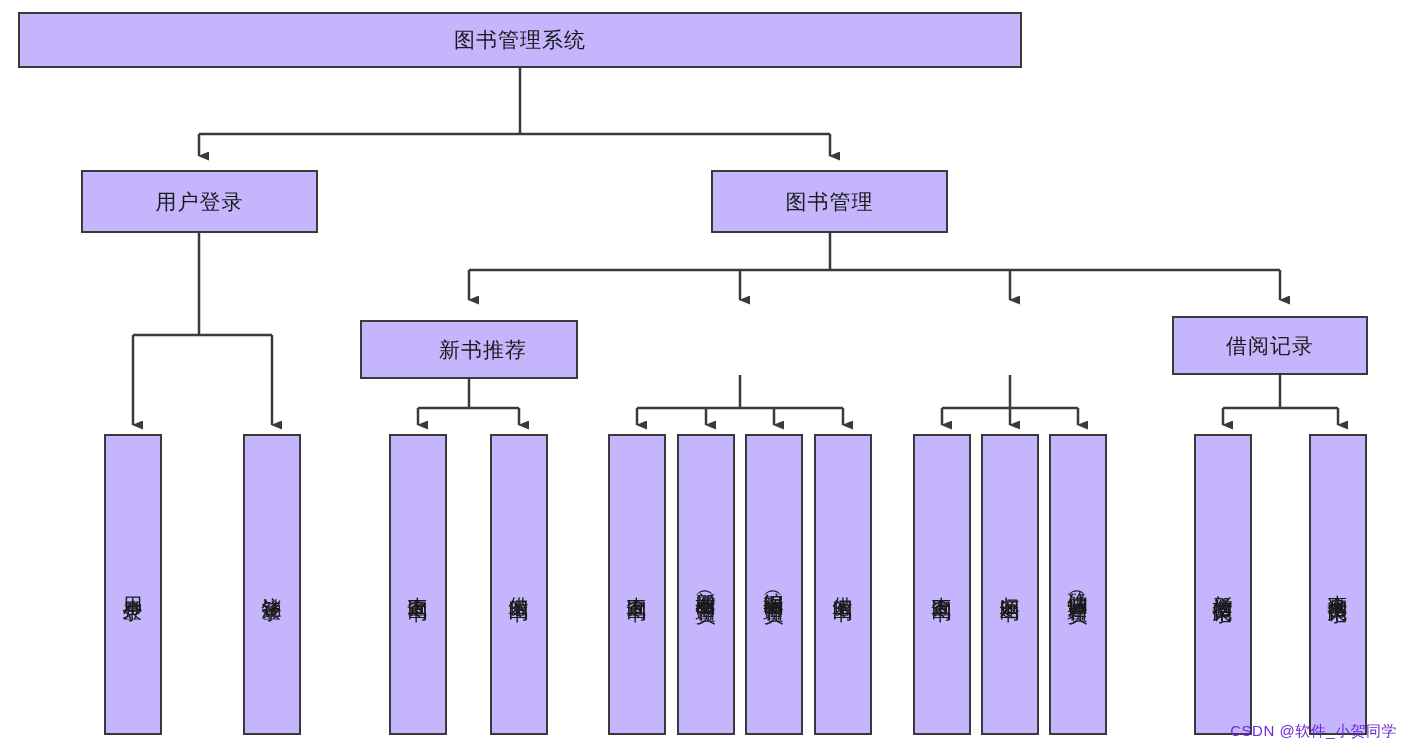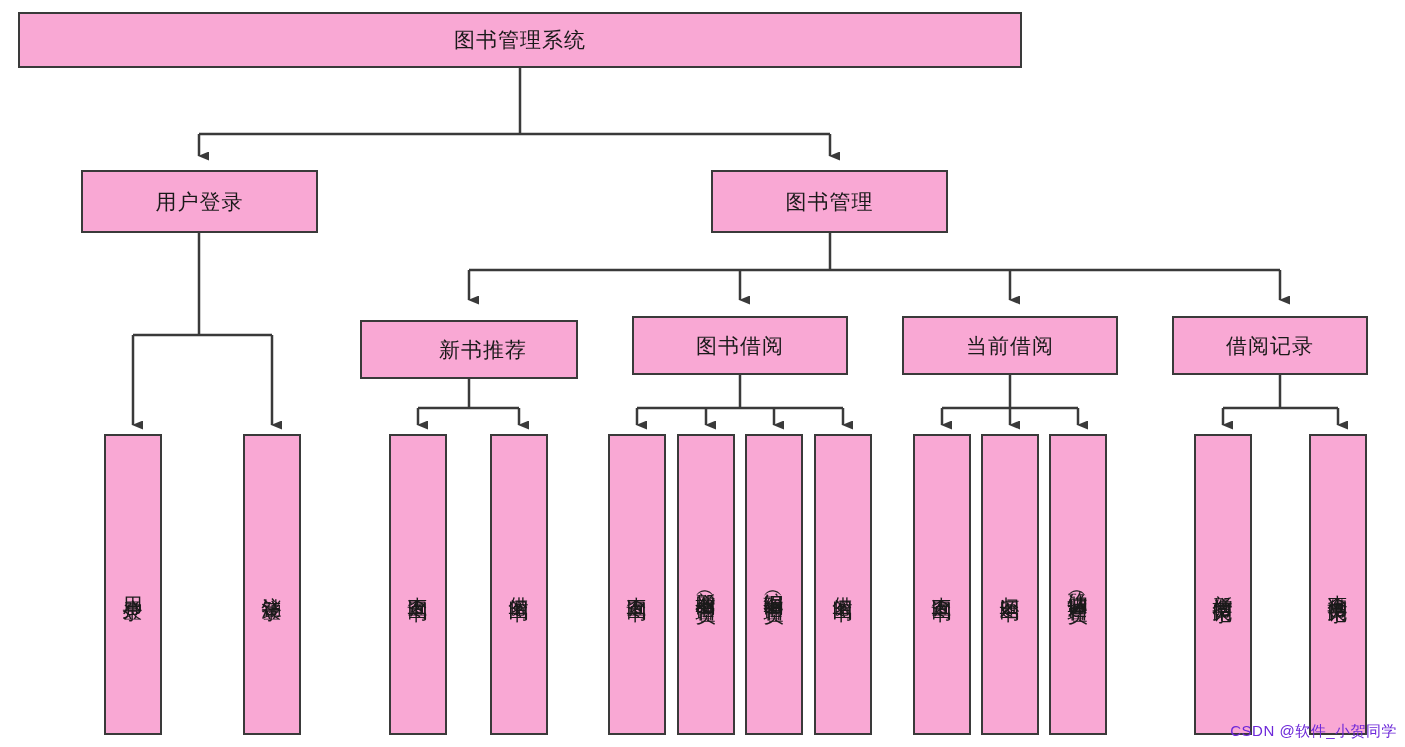--- a/index.html
+++ b/index.html
@@ -22,21 +22,21 @@
     left: 0;
     top: 0;
     width: 1405px;
     height: 747px;
     pointer-events: none;
   }
   .node {
     position: absolute;
     box-sizing: border-box;
     border: 2px solid #3a3a3a;
-    background: #f9a8d4;
+    background: #c4b5fd;
     display: flex;
     align-items: center;
     justify-content: center;
     color: #1a1a1a;
   }
   .node.horiz {
     font-size: 21px;
     letter-spacing: 1px;
   }
   .node.vert {
@@ -127,26 +127,20 @@
   <div class="node horiz" style="left:81px; top:170px; width:237px; height:63px;">
     <span>用户登录</span>
   </div>
   <div class="node horiz" style="left:711px; top:170px; width:237px; height:63px;align-items:center;">
     <span>图书管理</span>
   </div>
 
   <div class="node horiz" style="left:360px; top:320px; width:218px; height:59px;padding-left:28px;">
     <span>新书推荐</span>
   </div>
-  <div class="node horiz" style="left:632px; top:316px; width:216px; height:59px;">
-    <span>图书借阅</span>
-  </div>
-  <div class="node horiz" style="left:902px; top:316px; width:216px; height:59px;">
-    <span>当前借阅</span>
-  </div>
   <div class="node horiz" style="left:1172px; top:316px; width:196px; height:59px;">
     <span>借阅记录</span>
   </div>
 
   <div class="node vert" style="left:104px; top:434px; width:58px; height:301px;">
     <span class="vlabel">用户登录</span>
   </div>
   <div class="node vert" style="left:243px; top:434px; width:58px; height:301px;">
     <span class="vlabel">注销登录</span>
   </div>

